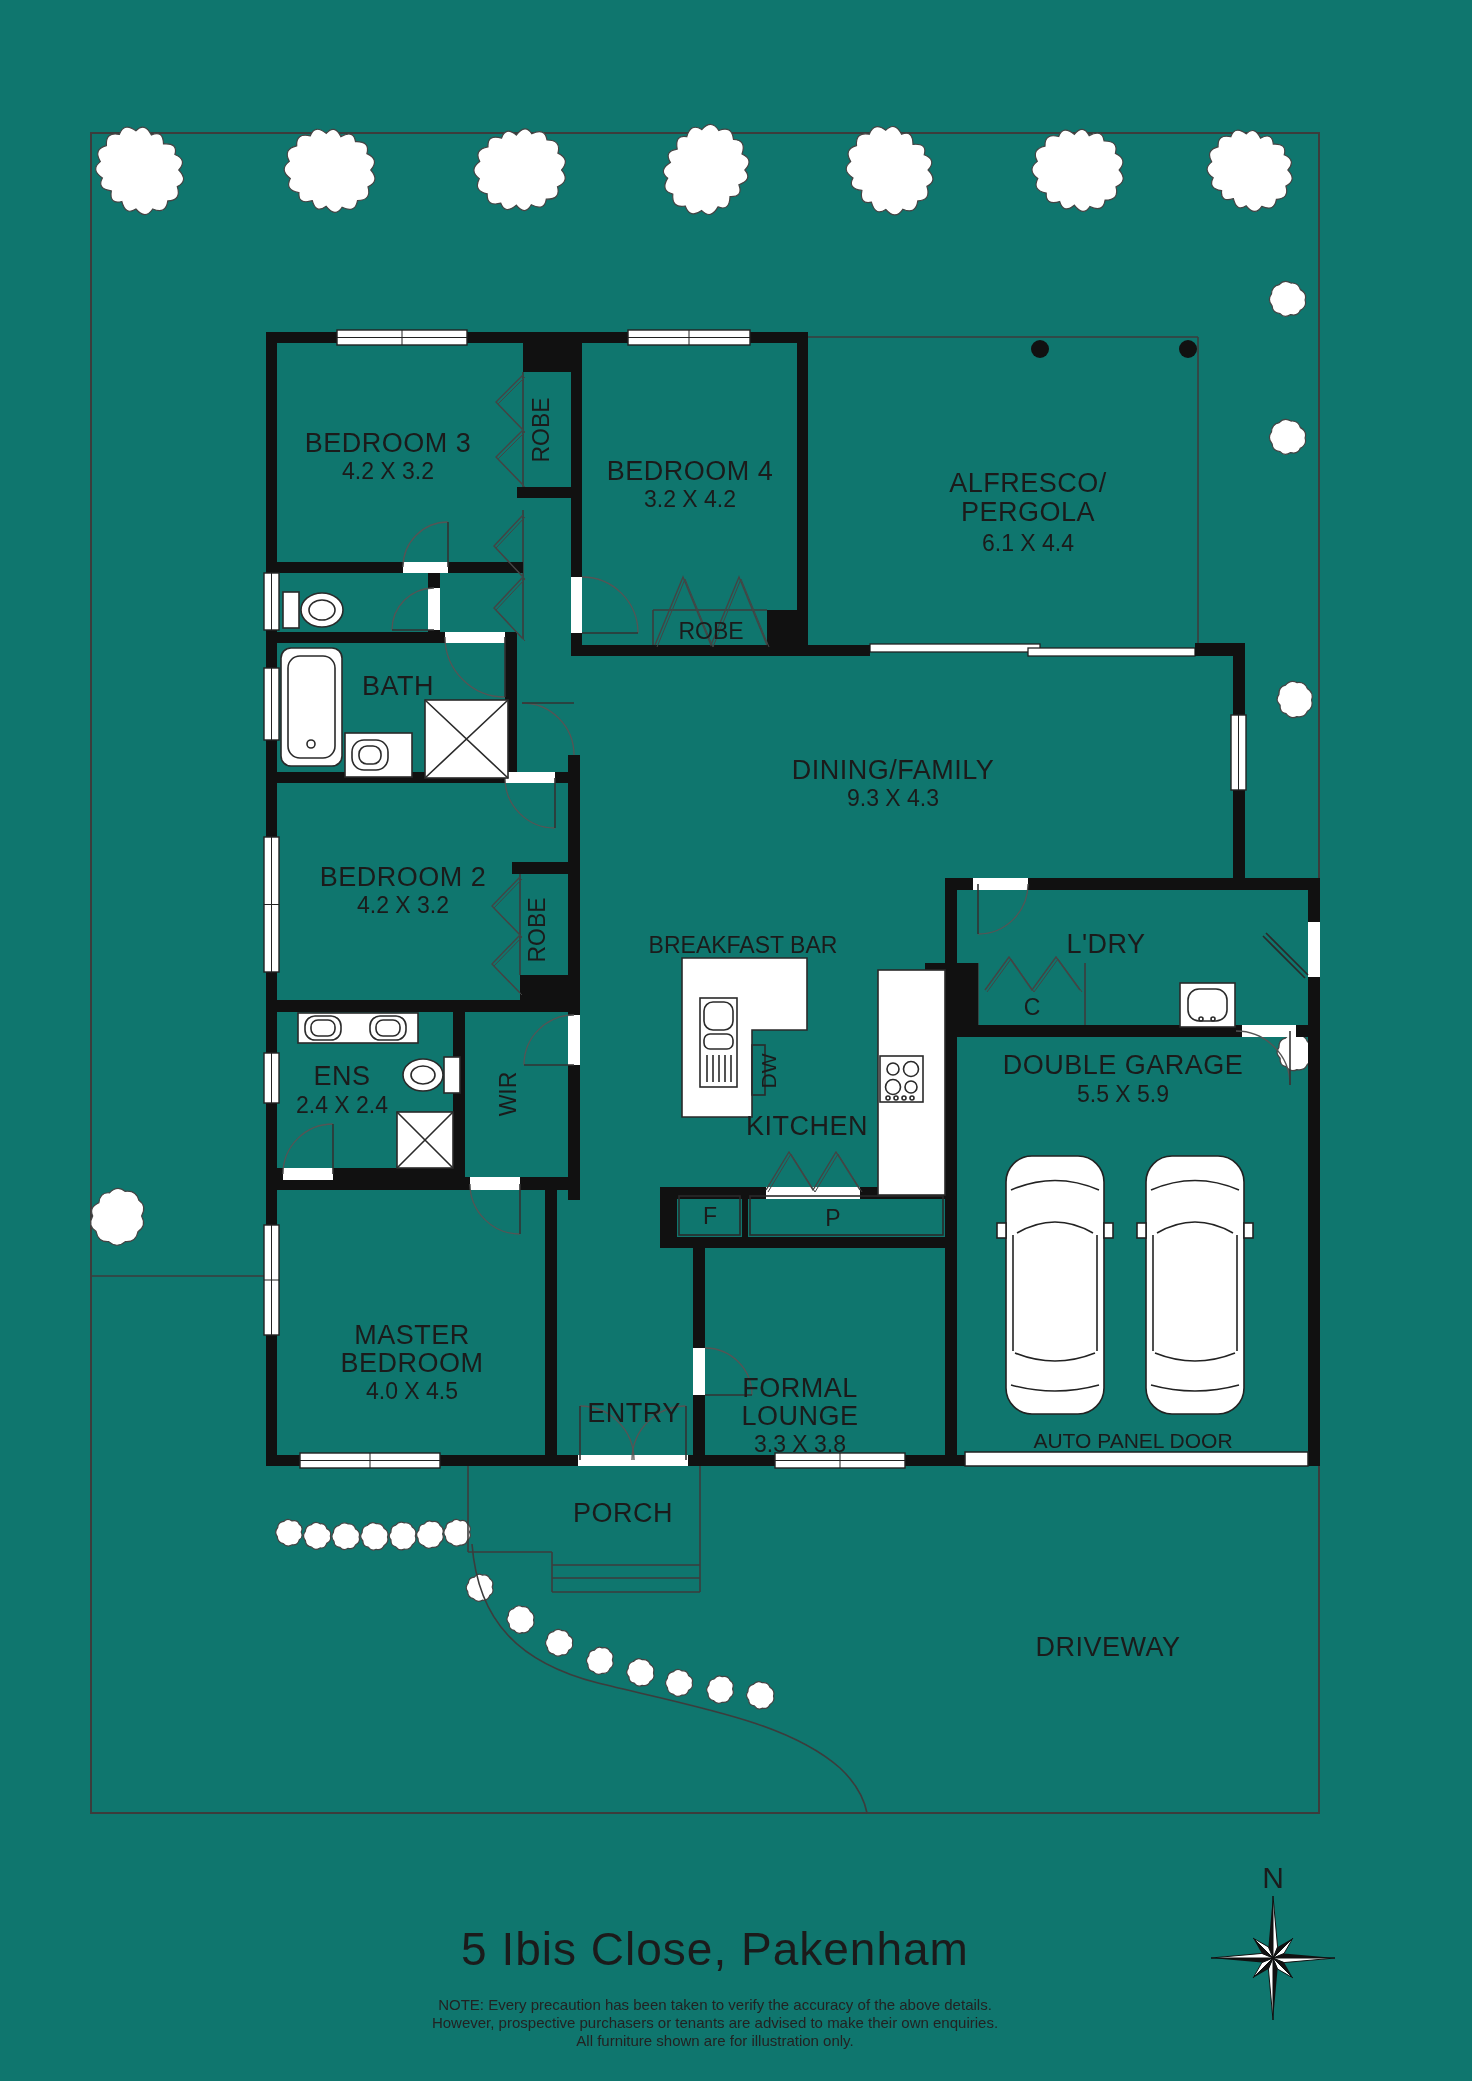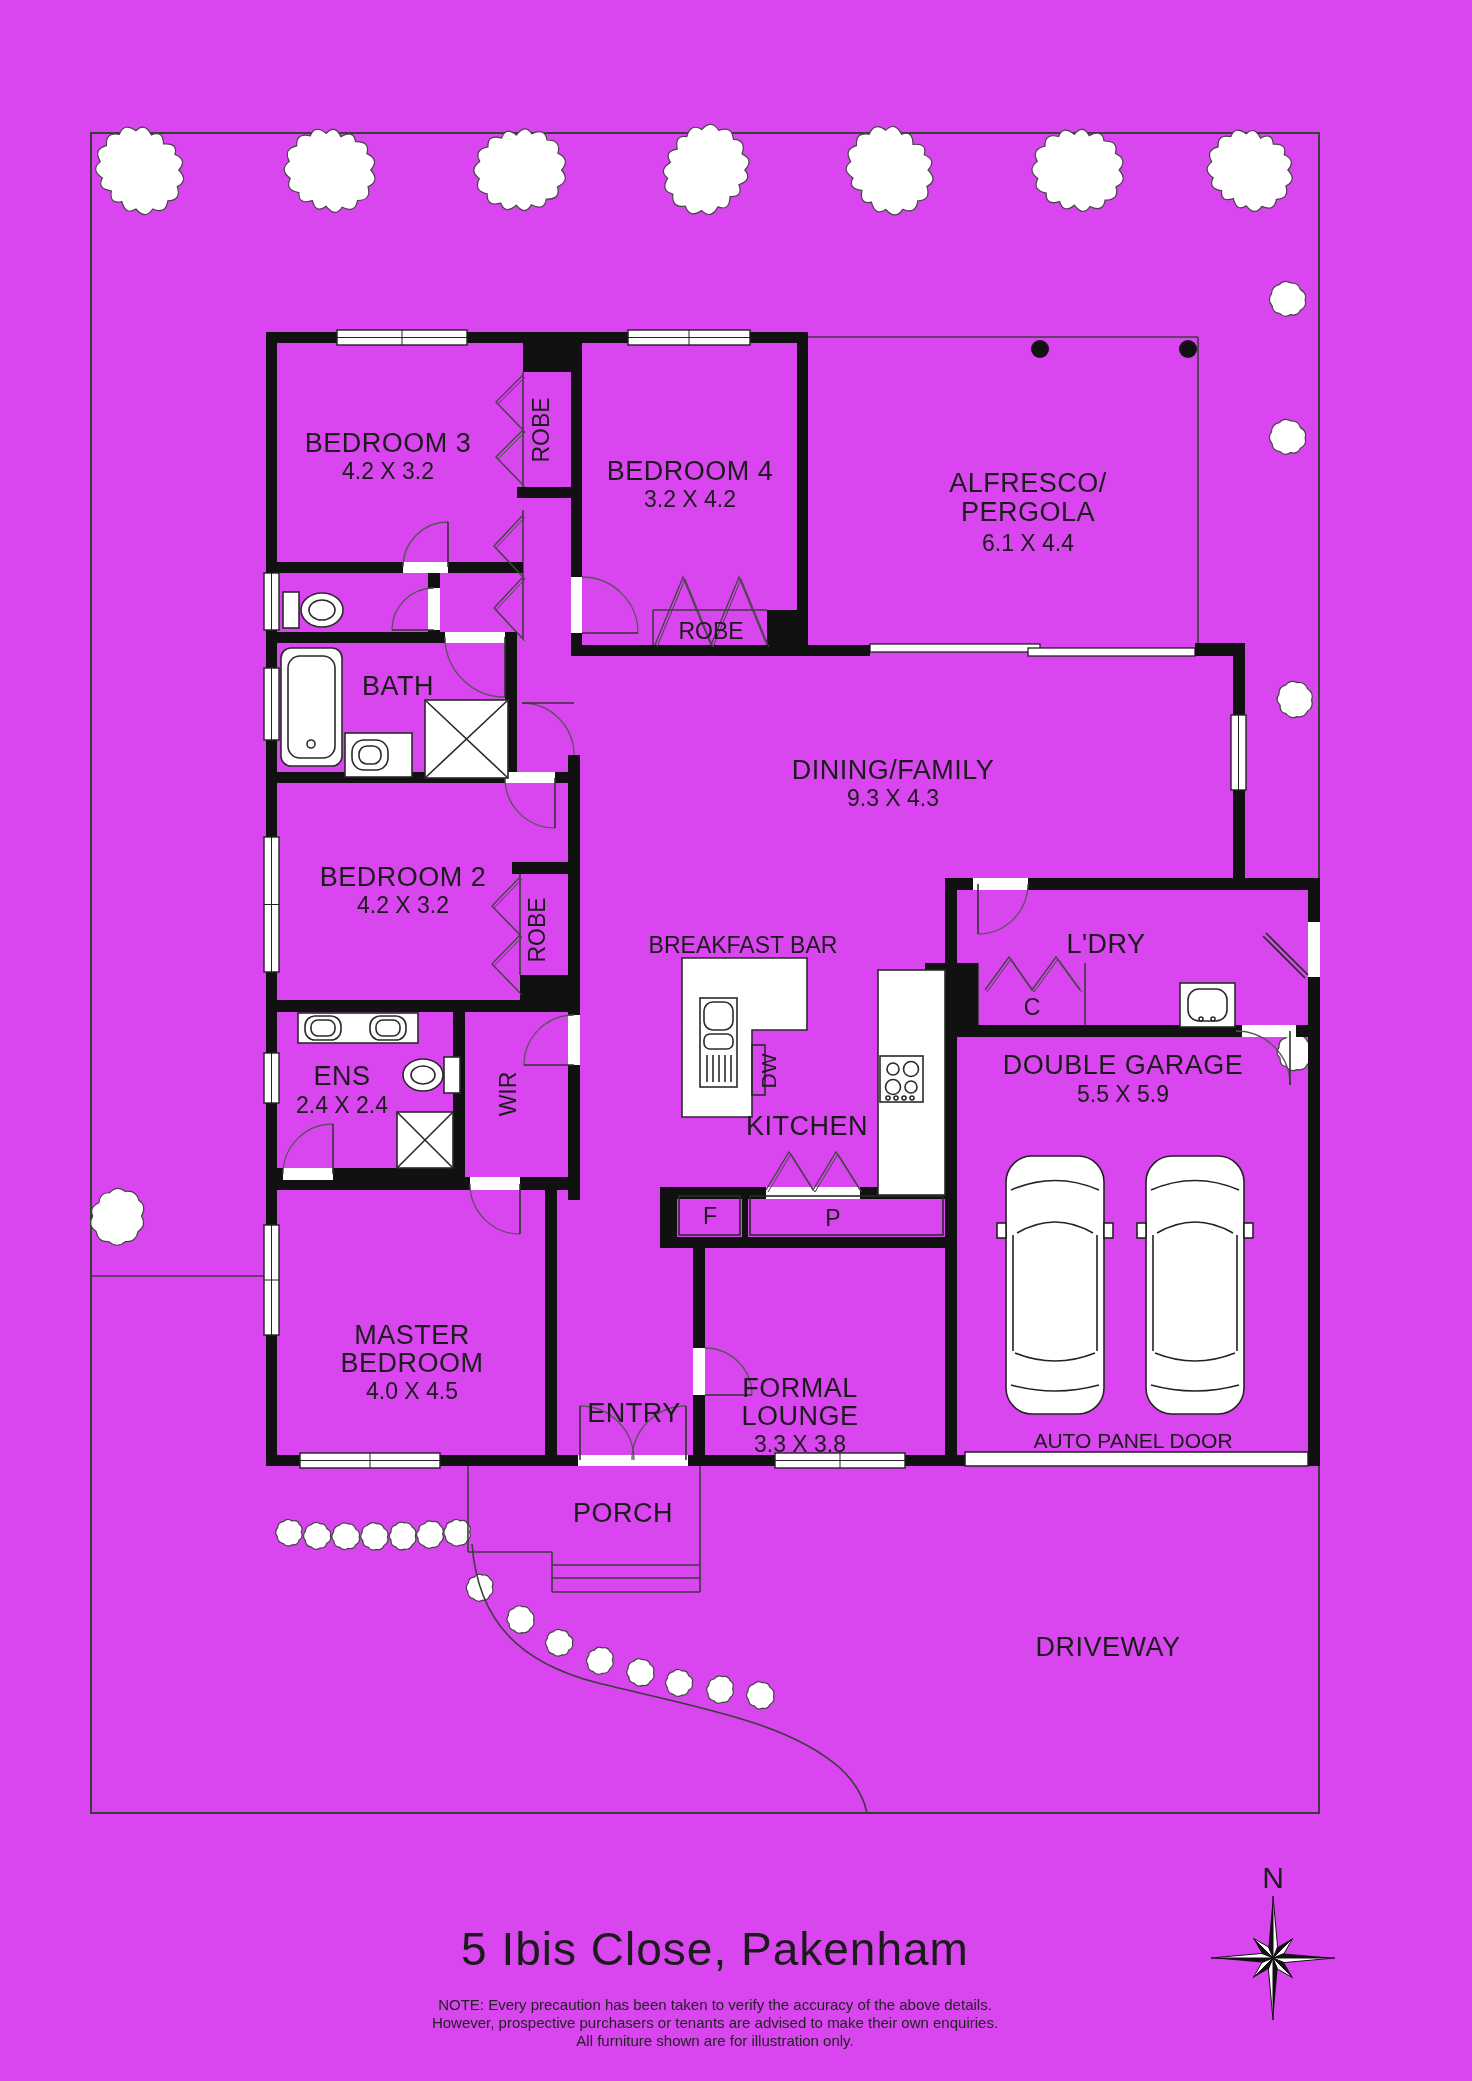--- a/index.html
+++ b/index.html
@@ -1,16 +1,16 @@
 <!DOCTYPE html>
 <html><head>
 <meta charset="utf-8">
 <style>
   html,body{margin:0;padding:0;background:#ffffff;}
-  .page{position:relative;width:1472px;height:2081px;background:#d946ef;overflow:hidden;}
+  .page{position:relative;width:1472px;height:2081px;background:#0f766e;overflow:hidden;}
   svg{display:block;}
   text{font-family:"Liberation Sans", sans-serif;fill:#1b1b1b;text-anchor:middle;}
   .lbl{font-size:27px;letter-spacing:.5px;}
   .dim{font-size:23px;}
   .sm{font-size:23px;}
   .xs{font-size:21px;}
   .title-txt{font-size:46px;letter-spacing:1px;}
   .note-txt{font-size:15px;fill:#222;}
   .north-txt{font-size:30px;}
 </style>

